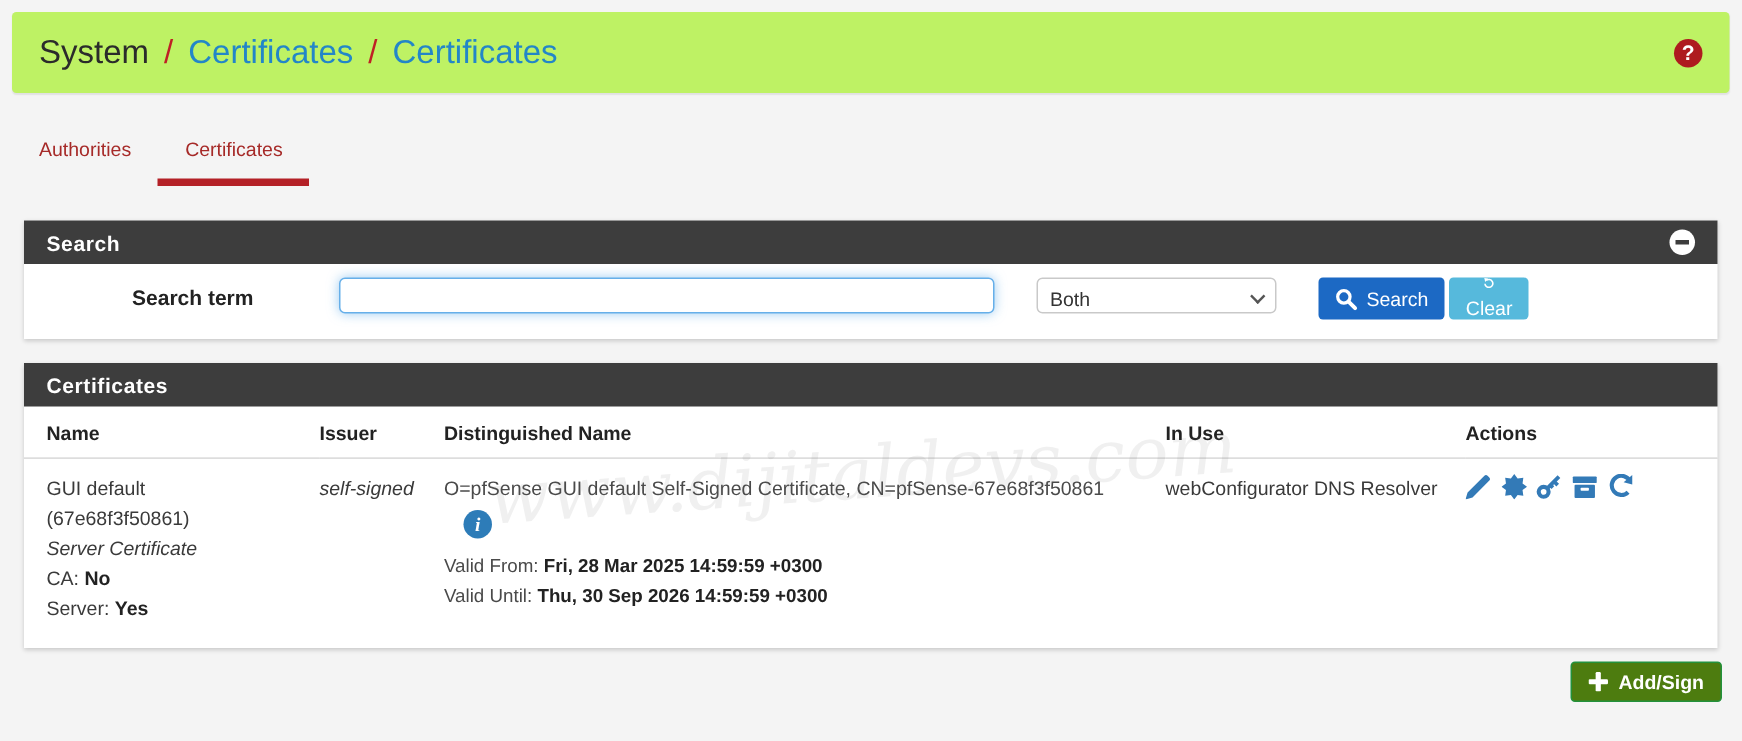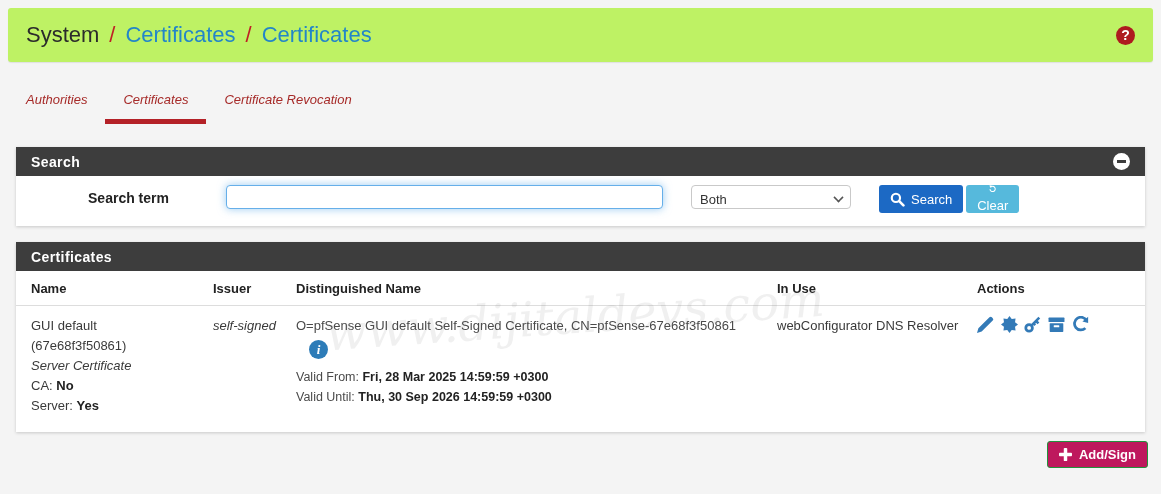--- a/index.html
+++ b/index.html
@@ -12,21 +12,21 @@
     display:flex; align-items:center; padding:0 18px; font-size:22px; color:#2b2b2b;
     box-shadow:0 1px 1px rgba(0,0,0,.08); }
   .crumb-bar .sep { color:#bf2025; margin:0 10px; }
   .crumb-bar .crumb-link { color:#2386c8; text-decoration:none; cursor:pointer; }
   .help-badge { margin-left:auto; width:19px; height:19px; border-radius:50%; background:#ae1b1f;
     color:#fff; font-size:14px; font-weight:bold; display:flex; align-items:center;
     justify-content:center; cursor:pointer; }
 
   
   .tabs { display:flex; margin:20px 8px 0; }
-  .tab { padding:10px 18px 12px; font-size:13px; color:#a62a28; cursor:pointer;font-style:italic; }
+  .tab { padding:10px 18px 12px; font-size:13px; color:#a62a28; cursor:pointer; }
   .tab.active { border-bottom:5px solid #b42127; }
 
   
   .panel { margin:23px 16px 0; background:#fff; box-shadow:0 1px 3px rgba(0,0,0,.18); }
   .panel.certs { margin-top:16px; }
   .panel-header { background:#3d3d3d; color:#fff; height:29px; display:flex; align-items:center;
     padding:0 15px; font-weight:bold; font-size:14px; letter-spacing:.4px; }
   .collapse-btn { margin-left:auto; width:17px; height:17px; border-radius:50%; background:#fff;
     position:relative; cursor:pointer; }
   .collapse-btn::after { content:""; position:absolute; left:4px; top:7px; width:9px; height:3px;
@@ -66,21 +66,21 @@
   .info-badge { width:19px; height:19px; border-radius:50%; background:#2d7cb8; color:#fff;
     margin:4px 0 8px 13px; display:flex; align-items:center; justify-content:center;
     font-family:"Liberation Serif", serif; font-style:italic; font-weight:bold; font-size:13px;
     cursor:pointer; }
   .valid-line { font-size:12.5px; color:#4a4a4a; }
   .actions-cell { white-space:nowrap; }
   .action-icon { display:inline-block; margin-right:3px; cursor:pointer; vertical-align:middle; }
 
   
   .footer-row { display:flex; justify-content:flex-end; margin:9px 13px 0 0; }
-  .btn-add { background:#be185d; border:1px solid #23913c; height:27px; font-weight:bold; gap:7px; }
+  .btn-add { background:#4d7c0f; border:1px solid #23913c; height:27px; font-weight:bold; gap:7px; }
 
   
   .watermark { position:absolute; left:325px; top:288px; font-family:"DejaVu Serif", serif;
     font-style:italic; font-size:48px; color:rgba(110,110,110,0.10); transform:rotate(-4deg);
     pointer-events:none; white-space:nowrap; }
 </style>
 </head>
 <body>
 
 <div class="page">
@@ -90,21 +90,20 @@
     <span class="sep">/</span>
     <span class="crumb-link">Certificates</span>
     <span class="sep">/</span>
     <span class="crumb-link">Certificates</span>
     <span class="help-badge">?</span>
   </div>
 
   <div class="tabs">
     <div class="tab">Authorities</div>
     <div class="tab active">Certificates</div>
-    <div class="tab">Certificate Revocation</div>
   </div>
 
   <div class="panel">
     <div class="panel-header">
       <span>Search</span>
       <span class="collapse-btn"></span>
     </div>
     <div class="search-body">
       <div class="search-row">
         <div class="field-label">Search term</div>

